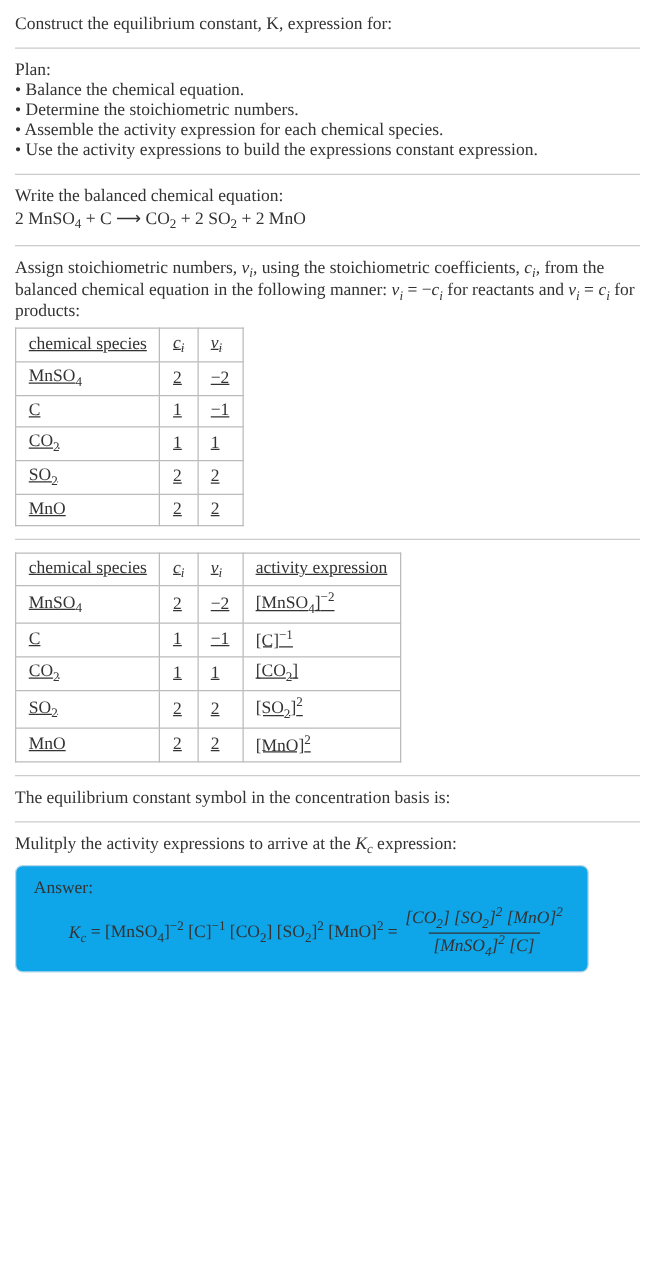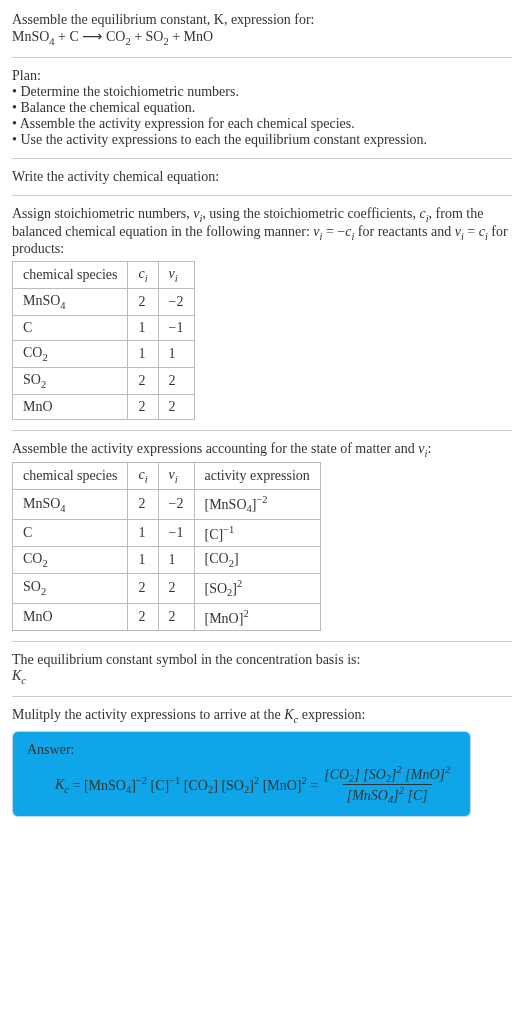--- a/index.html
+++ b/index.html
@@ -20,20 +20,21 @@
     .plan-list li::before { content: "• "; }
     table.data-table {
       border-collapse: collapse;
       margin-top: 4px;
     }
     table.data-table th, table.data-table td {
       border: 1px solid #bbb;
       padding: 4px 10px;
       text-align: left;
       font-weight: normal;
+      text-decoration: underline;
     }
     table.data-table th { background: #fff; }
     .italic { font-style: italic; }
     .answer-box {
       background: #0ea5e9;
       border: 1px solid #b8d8e8;
       border-radius: 6px;
       padding: 10px 14px;
       margin-top: 6px;
       display: inline-block;
@@ -51,40 +52,40 @@
       font-style: italic;
     }
     .frac .num, .frac .den { padding: 0 4px; white-space: nowrap; }
     .frac .den { border-top: 1px solid #333; text-align: center; }
     .nowrap { white-space: nowrap; }
   </style>
 </head>
 <body>
 
 <div class="section">
-  <div>Assemble the equilibrium constant, K, expression for:</div>
-  <div class="eq">MnSO<sub>4</sub> + C ⟶ CO<sub>2</sub> + SO<sub>2</sub> + MnO</div>
+  <div>Construct the equilibrium constant, K, expression for:</div>
 </div>
 
 <div class="hr"></div>
 
 <div class="section">
   <div>Plan:</div>
   <ul class="plan-list">
+    <li>Balance the chemical equation.</li>
     <li>Determine the stoichiometric numbers.</li>
-    <li>Balance the chemical equation.</li>
     <li>Assemble the activity expression for each chemical species.</li>
-    <li>Use the activity expressions to each the equilibrium constant expression.</li>
+    <li>Use the activity expressions to build the expressions constant expression.</li>
   </ul>
 </div>
 
 <div class="hr"></div>
 
 <div class="section">
-  <div>Write the activity chemical equation:</div>
+  <div>Write the balanced chemical equation:</div>
+  <div class="eq">2 MnSO<sub>4</sub> + C ⟶ CO<sub>2</sub> + 2 SO<sub>2</sub> + 2 MnO</div>
 </div>
 
 <div class="hr"></div>
 
 <div class="section">
   <div>Assign stoichiometric numbers, <span class="italic">ν<sub>i</sub></span>, using the stoichiometric coefficients, <span class="italic">c<sub>i</sub></span>, from the balanced chemical equation in the following manner: <span class="italic">ν<sub>i</sub></span> = −<span class="italic">c<sub>i</sub></span> for reactants and <span class="italic">ν<sub>i</sub></span> = <span class="italic">c<sub>i</sub></span> for products:</div>
   <table class="data-table">
     <tbody>
         <tr>
       <th>chemical species</th>
@@ -116,21 +117,20 @@
           <td>2</td>
           <td>2</td>
         </tr>
   </tbody>
     </table>
 </div>
 
 <div class="hr"></div>
 
 <div class="section">
-  <div>Assemble the activity expressions accounting for the state of matter and <span class="italic">ν<sub>i</sub></span>:</div>
   <table class="data-table">
     <tbody>
         <tr>
       <th>chemical species</th>
       <th><span class="italic">c<sub>i</sub></span></th>
       <th><span class="italic">ν<sub>i</sub></span></th>
       <th>activity expression</th>
     </tr>
     <tr>
           <td>MnSO<sub>4</sub></td>
@@ -163,21 +163,20 @@
           <td>[MnO]<sup>2</sup></td>
         </tr>
   </tbody>
     </table>
 </div>
 
 <div class="hr"></div>
 
 <div class="section">
   <div>The equilibrium constant symbol in the concentration basis is:</div>
-  <div><span class="italic">K<sub>c</sub></span></div>
 </div>
 
 <div class="hr"></div>
 
 <div class="section">
   <div>Mulitply the activity expressions to arrive at the <span class="italic">K<sub>c</sub></span> expression:</div>
   <div class="answer-box">
     <div class="answer-label">Answer:</div>
     <div class="kc-line kc-indent">
       <span class="nowrap"><span class="italic">K<sub>c</sub></span> = [MnSO<sub>4</sub>]<sup>−2</sup> [C]<sup>−1</sup> [CO<sub>2</sub>] [SO<sub>2</sub>]<sup>2</sup> [MnO]<sup>2</sup> = </span>

